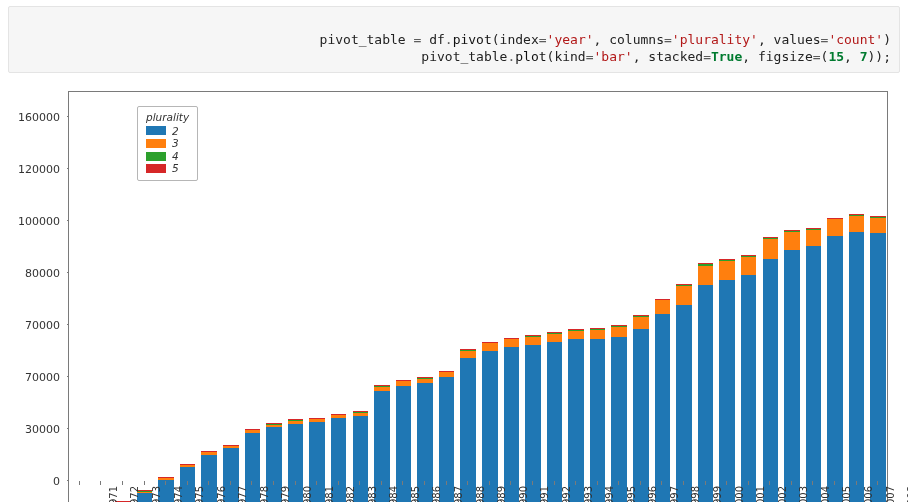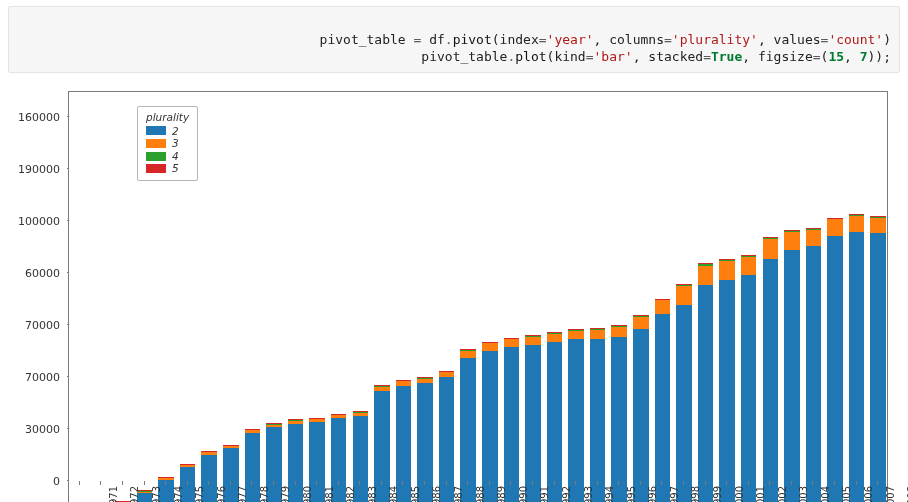--- a/index.html
+++ b/index.html
@@ -162,25 +162,25 @@
 
   <div class="y-axis" id="y-axis">
         <div class="y-tick" style="bottom: 0px;">0</div>
         <div class="y-line" style="bottom: 0px;"></div>
         <div class="y-tick" style="bottom: 52px;">30000</div>
         <div class="y-line" style="bottom: 52px;"></div>
         <div class="y-tick" style="bottom: 104px;">70000</div>
         <div class="y-line" style="bottom: 104px;"></div>
         <div class="y-tick" style="bottom: 156px;">70000</div>
         <div class="y-line" style="bottom: 156px;"></div>
-        <div class="y-tick" style="bottom: 208px;">60000</div>
+        <div class="y-tick" style="bottom: 208px;">80000</div>
         <div class="y-line" style="bottom: 208px;"></div>
         <div class="y-tick" style="bottom: 260px;">100000</div>
         <div class="y-line" style="bottom: 260px;"></div>
-        <div class="y-tick" style="bottom: 312px;">190000</div>
+        <div class="y-tick" style="bottom: 312px;">120000</div>
         <div class="y-line" style="bottom: 312px;"></div>
         <div class="y-tick" style="bottom: 364px;">160000</div>
         <div class="y-line" style="bottom: 364px;"></div>
       </div>
 
   <div class="plot-frame">
     <div class="bars-area" id="bars-area">
           <div class="bar-slot" style="left: 3.02105px; width: 15.5368px;">
             <div class="bar-stack" style="height: 86.3041px;">
               <div class="seg seg-2" style="position: absolute; left: 0px; bottom: 0px; height: 84.0667px; width: 100%; background: rgb(31, 119, 180);"></div>

